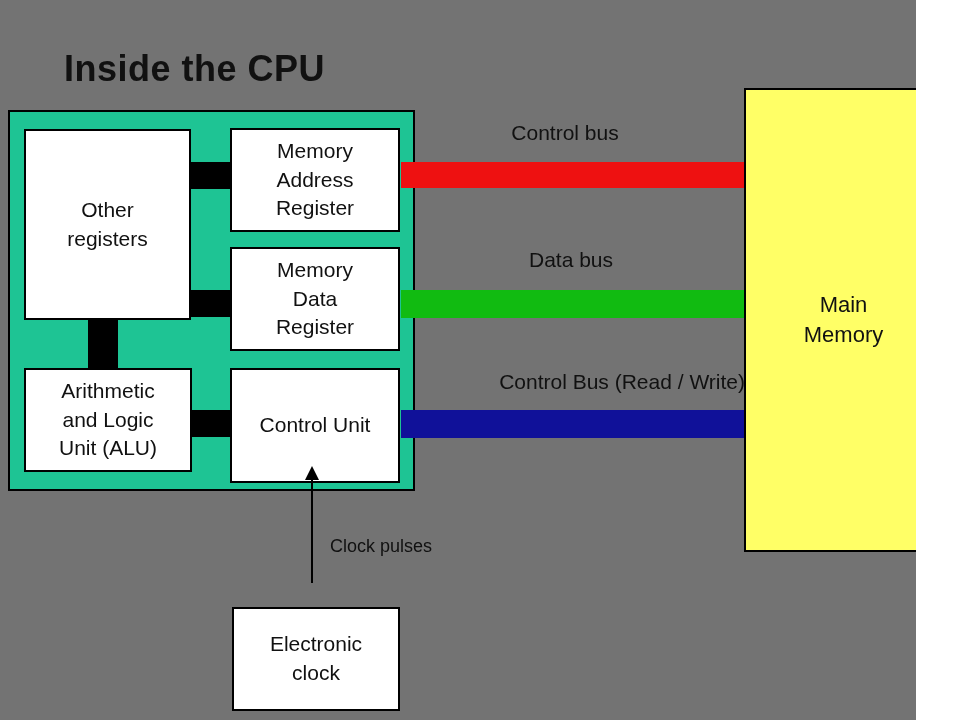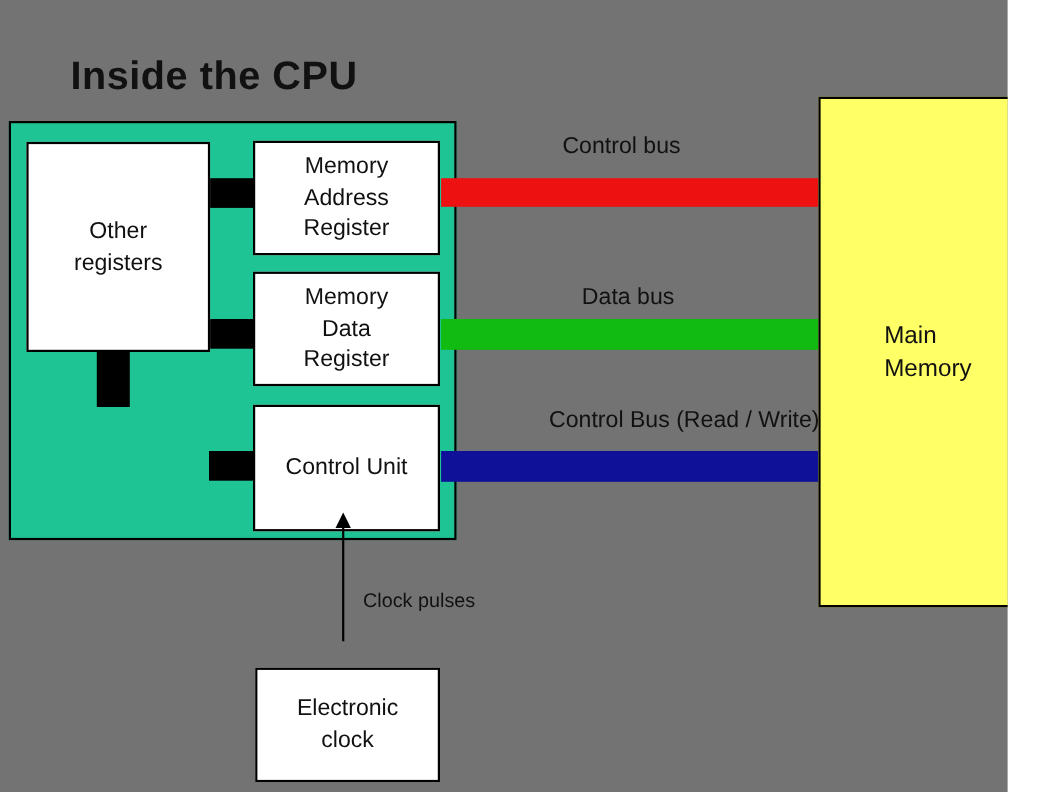--- a/index.html
+++ b/index.html
@@ -22,21 +22,21 @@
     text-align:center; font-size:21px; line-height:1.38;
   }
   .multiline { white-space:pre-line; }
   .connector { position:absolute; background:#000000; }
   .bus { position:absolute; }
   .bus-label { position:absolute; font-size:21px; text-align:center; }
   .mem-box {
     position:absolute; left:744px; top:88px; width:199px; height:464px;
     border:2px solid #000; box-sizing:border-box;
     display:flex; align-items:center; justify-content:center;
-    font-size:22px; line-height:1.35;
+    text-align:center; font-size:22px; line-height:1.35;
   }
   .clock-box { left:232px; top:583px; width:168px; height:104px; border-width:2px;margin-top:24px; }
   .clock-line { position:absolute; left:311px; top:470px; width:2px; height:113px; background:#000; }
   .arrow-head {
     position:absolute; left:305px; top:466px; width:0; height:0;
     border-left:7px solid transparent; border-right:7px solid transparent;
     border-bottom:14px solid #000;
   }
   .clock-label { position:absolute; left:330px; top:536px; font-size:18px; }
 </style>
@@ -52,40 +52,45 @@
   <div class="connector" style="left: 189px; top: 162px; width: 43px; height: 27px; background: rgb(0, 0, 0);"></div>
   <div class="connector" style="left: 189px; top: 290px; width: 43px; height: 27px; background: rgb(0, 0, 0);"></div>
   <div class="connector" style="left: 88px; top: 318px; width: 30px; height: 52px; background: rgb(0, 0, 0);"></div>
   <div class="connector" style="left: 190px; top: 410px; width: 42px; height: 27px; background: rgb(0, 0, 0);"></div>
 
   <div class="bus" style="left: 401px; top: 162px; width: 343px; height: 26px; background: rgb(238, 17, 17);"></div>
   <div class="bus" style="left: 401px; top: 290px; width: 343px; height: 28px; background: rgb(17, 187, 17);"></div>
   <div class="bus" style="left: 401px; top: 410px; width: 343px; height: 28px; background: rgb(16, 17, 153);"></div>
 
   <div class="bus-label" style="left:420px; top:121px; width:290px;">Control bus</div>
-  <div class="bus-label" style="left:421px; top:258px; width:300px;text-align:center;">Data bus</div>
+  <div class="bus-label" style="left:421px; top:248px; width:300px;text-align:center;">Data bus</div>
   <div class="bus-label" style="left:415px; top:370px; width:330px;text-align:right;">Control Bus (Read / Write)</div>
 
   <div class="box" style="left:24px; top:129px; width:167px; height:191px;">
     <span class="multiline">Other
 registers</span>
   </div>
 
   <div class="box" style="left:230px; top:128px; width:170px; height:104px;">
     <span class="multiline">Memory
 Address
 Register</span>
   </div>
 
   <div class="box" style="left:230px; top:247px; width:170px; height:104px;">
     <span class="multiline">Memory
 Data
 Register</span>
   </div>
 
+  <div class="box" style="left:24px; top:368px; width:168px; height:104px;">
+    <span class="multiline">Arithmetic
+and Logic
+Unit (ALU)</span>
+  </div>
 
   <div class="box" style="left:230px; top:368px; width:170px; height:115px;">
     <span>Control Unit</span>
   </div>
 
   <div class="mem-box" style="background: rgb(255, 255, 102);">
     <span class="multiline">Main
 Memory</span>
   </div>
 

